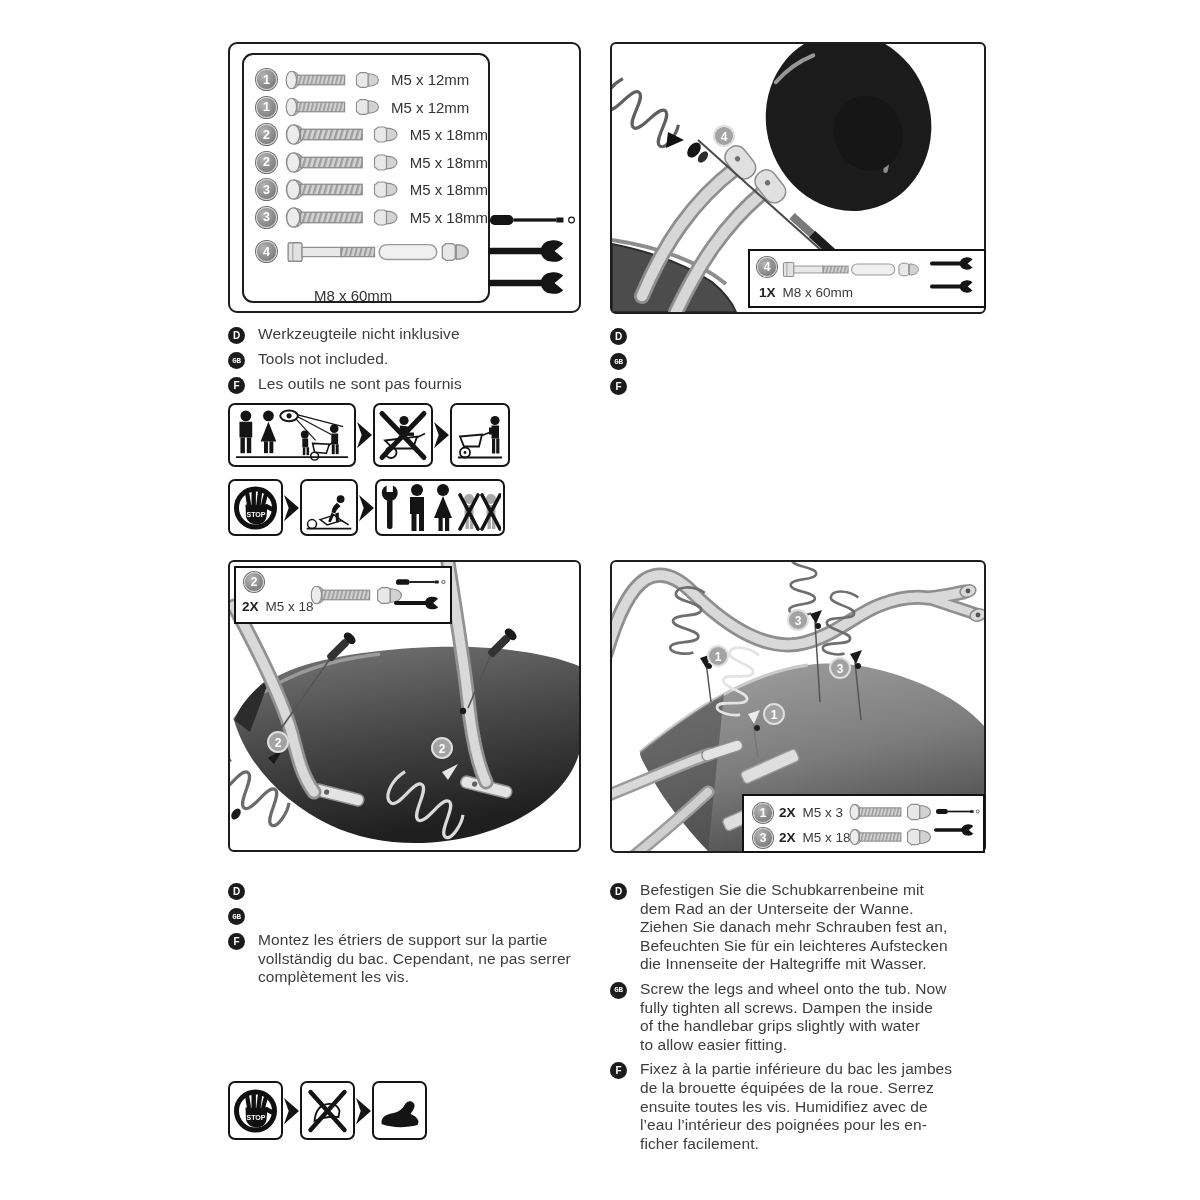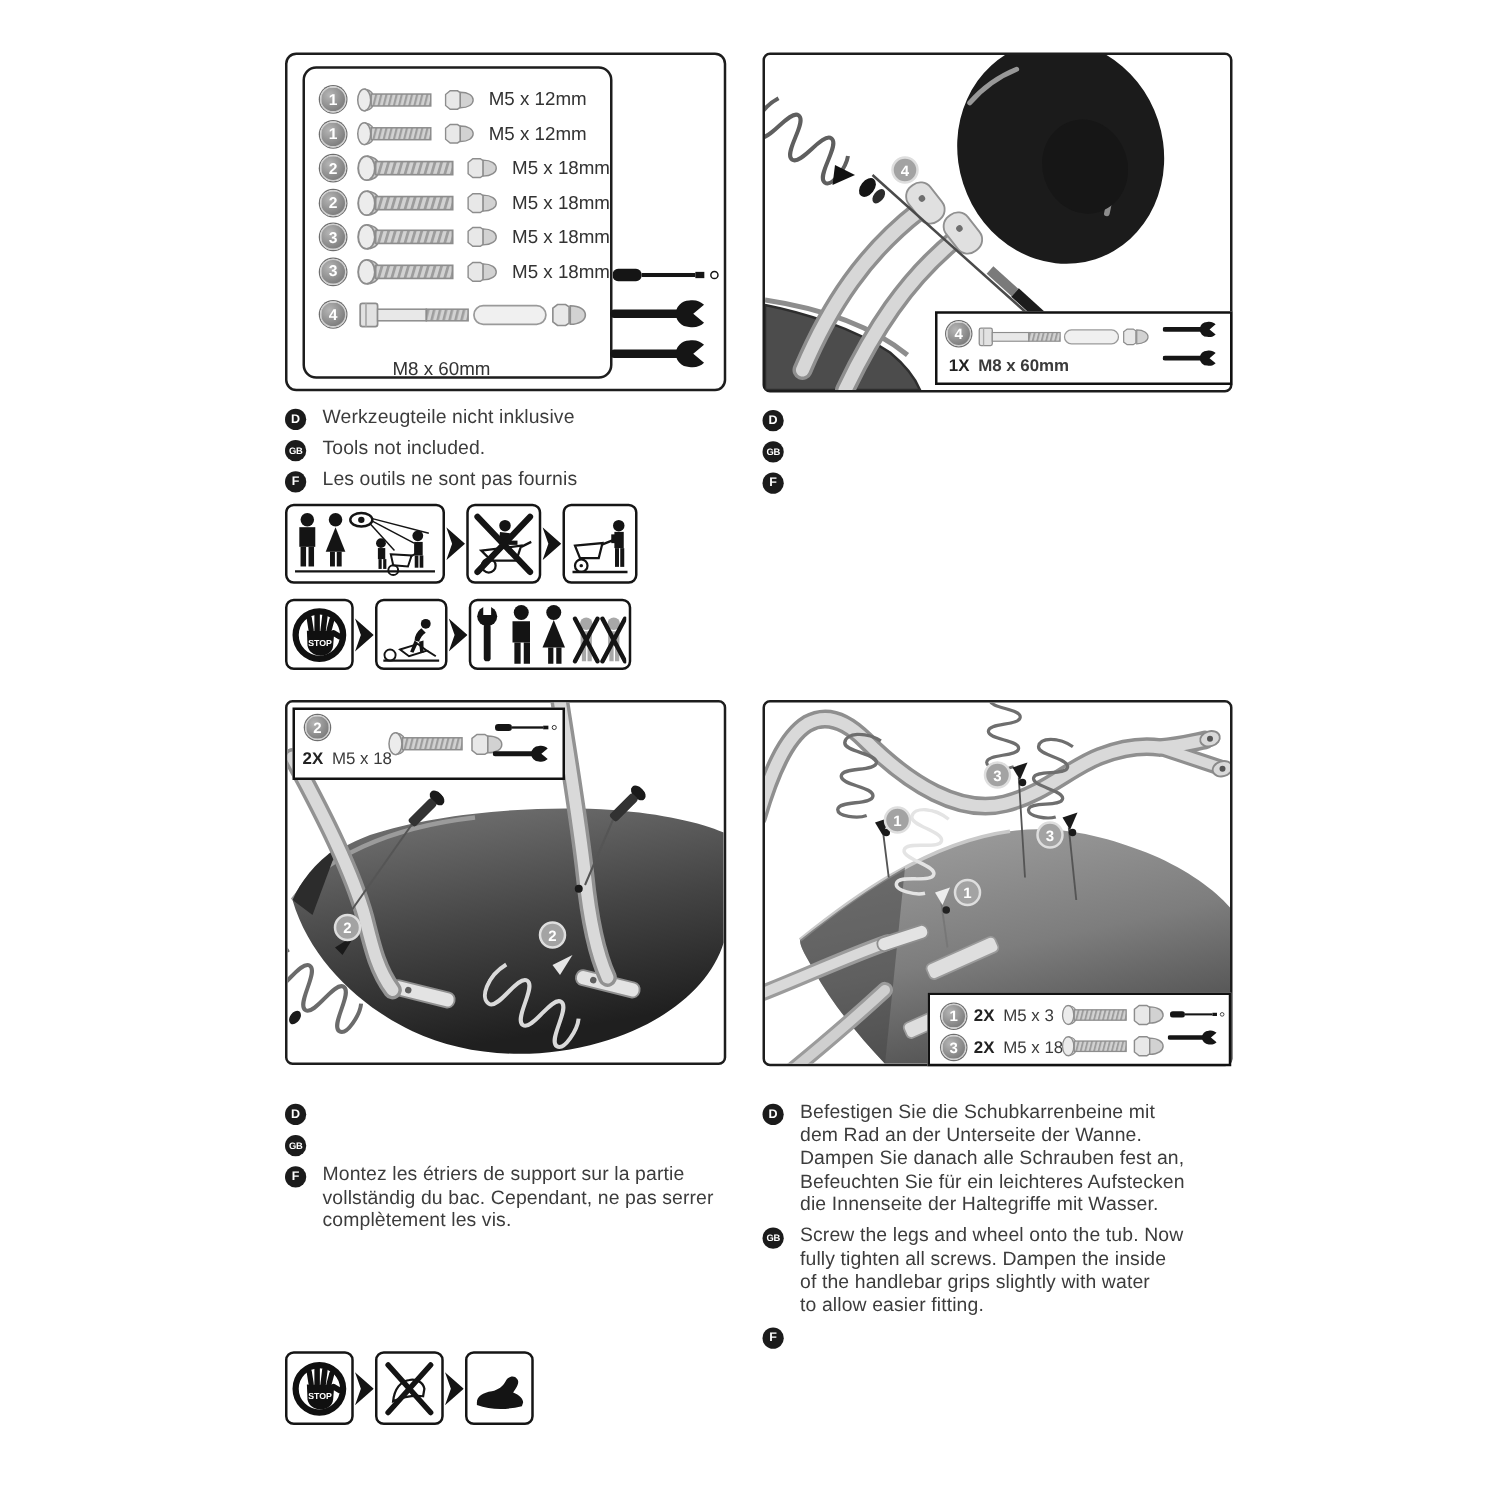--- a/index.html
+++ b/index.html
@@ -32,21 +32,21 @@
   
   .steps{position:absolute;}
   .tl-steps{left:228px;top:325px;width:340px;}
   .tr-steps{left:610px;top:326px;width:384px;}
   .bl-steps{left:228px;top:881px;width:376px;}
   .br-steps{left:610px;top:881px;width:392px;}
   .step{display:flex;margin-bottom:6px;}
   .badge{flex:0 0 auto;width:17px;height:17px;border-radius:50%;background:#1b1b1b;color:#fff;
          font-size:10px;font-weight:bold;display:flex;align-items:center;justify-content:center;
          margin:2px 13px 0 0;}
-  .badge.gb{font-size:7.5px;letter-spacing:-0.3px;}
+  .badge.gb{font-size:7.5px;letter-spacing:-0.3px;font-family:Liberation Mono, monospace;}
   .stext{white-space:pre-line;font-size:15.5px;line-height:18.6px;color:#3c3c3c;letter-spacing:0.1px;}
 
   
   .picto-row{position:absolute;display:flex;align-items:center;}
   .r1{left:228px;top:403px;}
   .r2{left:228px;top:479px;}
   .r3{left:228px;top:1081px;}
   .pbox{border:2.5px solid #151515;border-radius:7px;background:#fff;box-sizing:border-box;
         display:flex;align-items:center;justify-content:center;flex:0 0 auto;}
   .parrow{margin:0 1px;flex:0 0 auto;}
@@ -416,21 +416,21 @@
       <span class="numc abs" style="left:7px;top:6px;">4</span>
       <svg class="abs" style="left:32px;top:7px;" width="142" height="23" viewBox="0 0 204 28">
           <use href="#boltL"></use>
         </svg>
       <svg class="abs" style="left:180px;top:4px;" width="52" height="17" viewBox="0 0 96 28">
           <use href="#wrench"></use>
         </svg>
       <svg class="abs" style="left:180px;top:27px;" width="52" height="17" viewBox="0 0 96 28">
           <use href="#wrench"></use>
         </svg>
-      <div class="ins-label" style="left:9px;top:34px;font-weight:bold;">
+      <div class="ins-label" style="left:9px;top:34px;">
         <b>1X</b><span>M8 x 60mm</span>
       </div>
     </div>
   </div>
 
   <div class="steps tr-steps">
     <div class="step">
       <span class="badge">D</span>
     </div>
     <div class="step">
@@ -666,29 +666,34 @@
           <use href="#wrench"></use>
         </svg>
     </div>
   </div>
 
   <div class="steps br-steps">
     <div class="step">
       <span class="badge">D</span>
       <div class="stext">Befestigen Sie die Schubkarrenbeine mit
 dem Rad an der Unterseite der Wanne.
-Dampen Sie danach alle Schrauben fest an,
+Ziehen Sie danach mehr Schrauben fest an,
 Befeuchten Sie für ein leichteres Aufstecken
 die Innenseite der Haltegriffe mit Wasser.</div>
     </div>
     <div class="step">
       <span class="badge gb">GB</span>
       <div class="stext">Screw the legs and wheel onto the tub. Now
 fully tighten all screws. Dampen the inside
 of the handlebar grips slightly with water
 to allow easier fitting.</div>
     </div>
     <div class="step">
       <span class="badge">F</span>
+      <div class="stext">Fixez à la partie inférieure du bac les jambes
+de la brouette équipées de la roue. Serrez
+ensuite toutes les vis. Humidifiez avec de
+l’eau l’intérieur des poignées pour les en-
+ficher facilement.</div>
     </div>
   </div>
 
 </div>
 
 </body></html>

